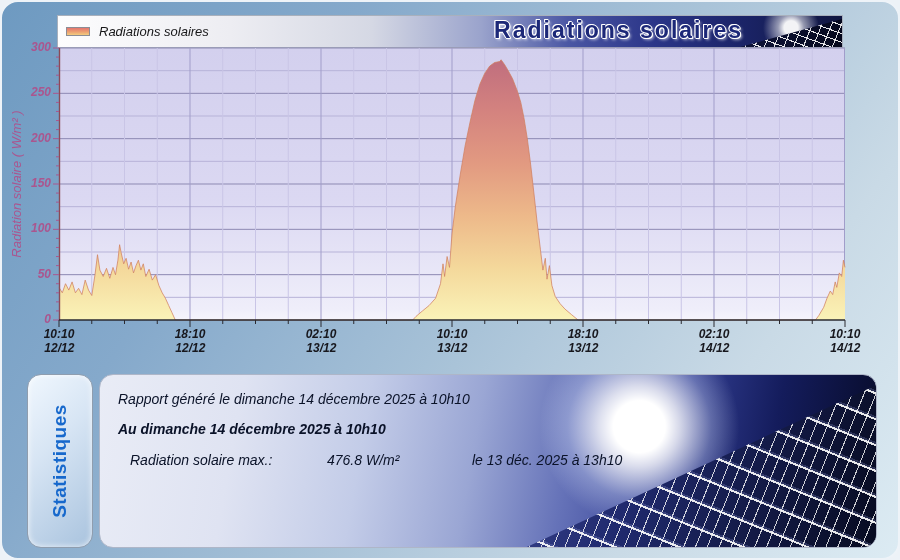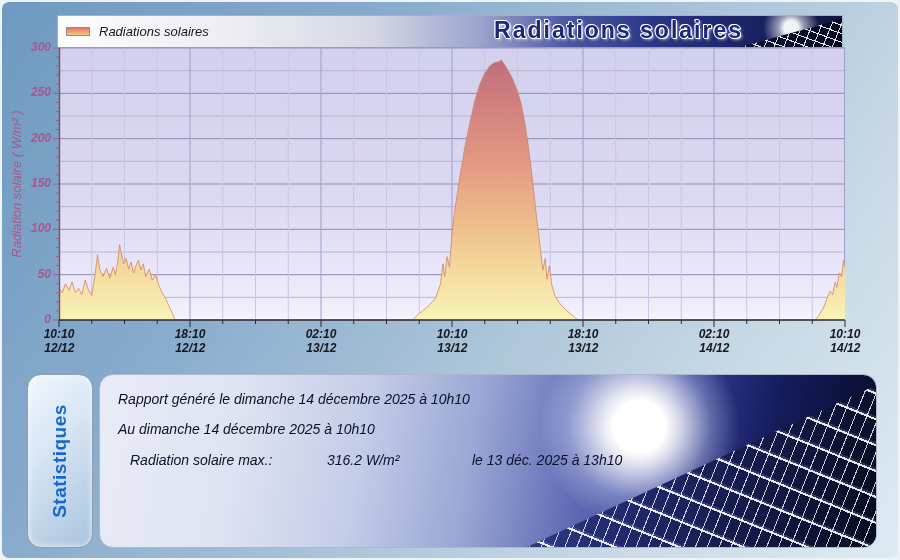--- a/index.html
+++ b/index.html
@@ -1,19 +1,19 @@
 <!DOCTYPE html>
 <html><head>
 <meta charset="utf-8">
 <style>
   * { margin:0; padding:0; box-sizing:border-box; }
   html,body { width:900px; height:560px; background:#edf2f7; font-family:"Liberation Sans", sans-serif; overflow:hidden; }
   .page {
     position:relative; width:900px; height:560px;
-    border:2px solid #eef3f8; border-radius:9px;
+    border:2px solid #eef3f8; border-radius:18px;
     background:linear-gradient(125deg,#6e9ac1 0%,#85a9cb 28%,#a9c3d8 55%,#c9dae6 78%,#dcebf3 100%);
     overflow:hidden;
   }
 
   
   .banner {
     position:absolute; left:55px; top:13px; width:786px; height:33px;
     border:1px solid #a8b0bc;
     background:
       radial-gradient(circle at 93.5% 38%, rgba(255,255,255,.95) 0 7px, rgba(255,255,255,.55) 13px, rgba(255,255,255,0) 28px),
@@ -78,21 +78,21 @@
     content:""; position:absolute; inset:0;
     clip-path:polygon(55% 100%, 100% 6%, 100% 100%);
     background:
       repeating-linear-gradient(112deg, rgba(255,255,255,.8) 0 1px, transparent 1px 11px),
       repeating-linear-gradient(22deg, rgba(255,255,255,.9) 0 2px, rgba(140,150,210,.25) 2px 4px, transparent 4px 24px),
       linear-gradient(105deg,#8890c4 0%,#4b56a4 38%,#202a6e 68%,#070b20 100%);
   }
   .stats-text { position:absolute; left:0; top:0; width:100%; padding:16px 0 0 18px; z-index:2; }
   .stats-text div { font-style:italic; font-size:14px; line-height:17px; color:#0a1228; }
   .line-generated { margin-bottom:13px; }
-  .line-to { margin-top:4px; }
+  .line-to { margin-top:4px;font-weight:bold; }
   .line-max { margin-top:14px; display:flex;margin-left:12px; }
   .max-label { flex:0 0 197px; }
   .max-value { flex:0 0 145px; }
 
   [data-interactable="false"] { cursor:default; }
 </style>
 </head>
 <body>
 
 <div class="page" data-interactable="false">
@@ -235,19 +235,19 @@
 
   <div class="stats-tab" data-interactable="true">
     <span data-interactable="false">Statistiques</span>
   </div>
   <div class="stats-panel" data-interactable="false">
     <div class="stats-text" data-interactable="false">
       <div class="line-generated" data-interactable="false">Rapport généré le dimanche 14 décembre 2025 à 10h10</div>
       <div class="line-to" data-interactable="false">Au dimanche 14 décembre 2025 à 10h10</div>
       <div class="line-max" data-interactable="false">
         <span class="max-label" data-interactable="false">Radiation solaire max.:</span>
-        <span class="max-value" data-interactable="false">316.2 W/m²</span>
+        <span class="max-value" data-interactable="false">476.8 W/m²</span>
         <span class="max-date" data-interactable="false">le 13 déc. 2025 à 13h10</span>
       </div>
     </div>
   </div>
 
 </div>
 
 </body></html>

